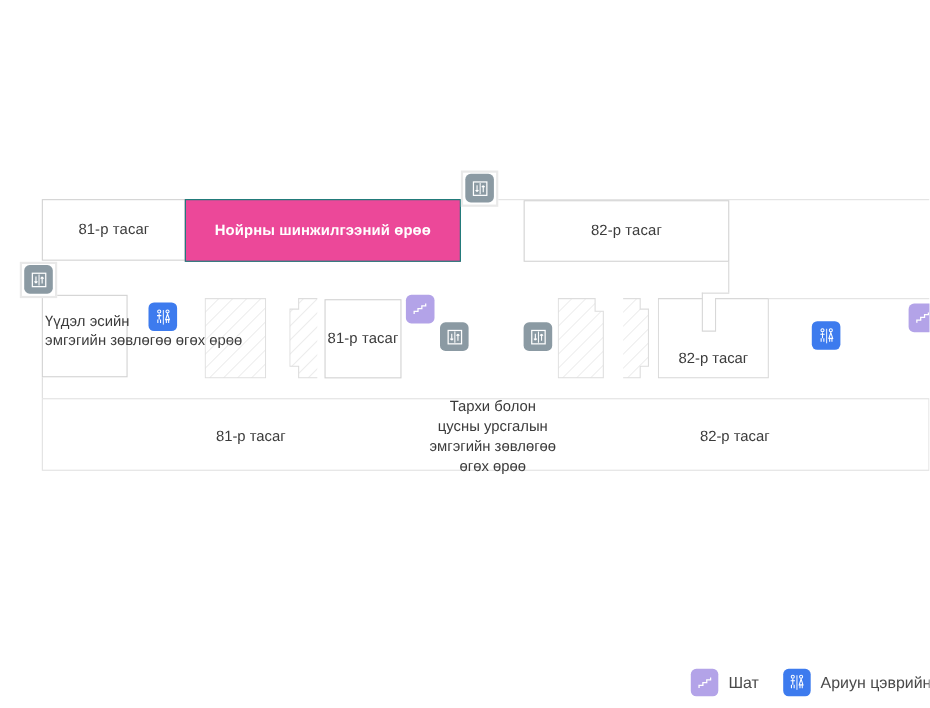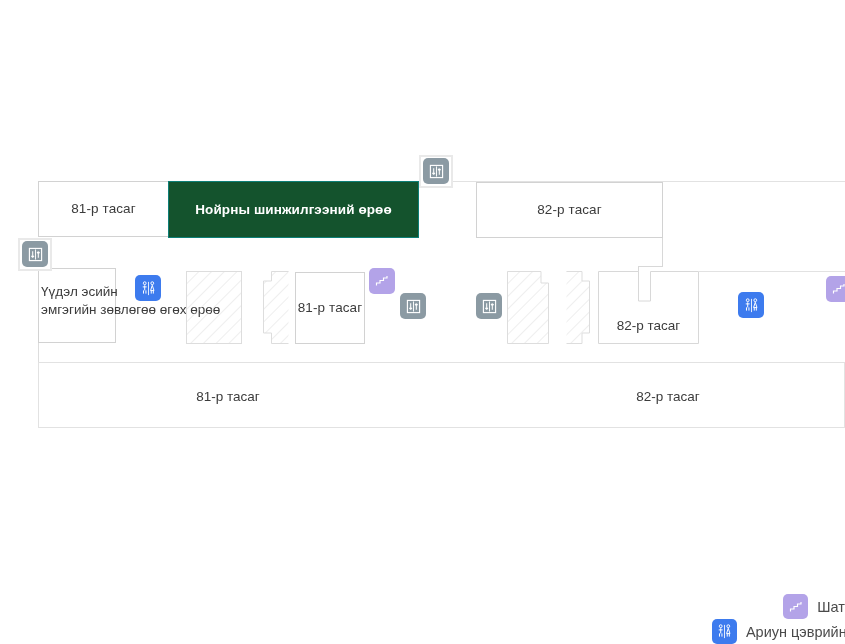--- a/index.html
+++ b/index.html
@@ -40,21 +40,21 @@
 
   .room-label {
     font-size: 13.5px;
     color: #3b3b3b;
     line-height: 1.32;
     letter-spacing: 0.1px;
     white-space: pre-line;
   }
 
   .room-highlight {
-    background: #14532d;
+    background: #ec4899;
     border: 1px solid #0d7f77;
   }
   .room-highlight .room-label {
     color: #ffffff;
     font-weight: 600;
     font-size: 13.5px;
   }
 
   .corridor {
     border: 1px solid #e2e2e2;
@@ -100,25 +100,24 @@
   }
 
   
   #legend {
     position: absolute;
     left: 0;
     top: 608px;
     width: 845px;
     height: 36px;
     display: flex;
-    align-items: flex-end;
+    align-items: flex-start;
     justify-content: flex-end;
     padding-right: 0px;
     box-sizing: border-box;
-    flex-direction: column;
   }
   .legend-item {
     display: flex;
     align-items: center;
     margin-left: 22px;
   }
   .legend-swatch {
     width: 25px;
     height: 25px;
     border-radius: 5px;
@@ -221,20 +220,24 @@
     </svg>
   </div>
   <div class="free-label center" style="left:598px; top:317px; width:101px;">82-р тасаг</div>
 
   <div class="abs" style="left:699px; top:271px; width:146px; height:1px; background:#e2e2e2;"></div>
 
   <div class="abs corridor" style="left:38px; top:362px; width:807px; height:66px;"></div>
 
   <div class="free-label center" style="left:138px; top:388px; width:180px;">81-р тасаг</div>
 
+  <div class="free-label center" style="left:378px; top:361px; width:140px;">Тархи болон
+цусны урсгалын
+эмгэгийн зөвлөгөө
+өгөх өрөө</div>
 
   <div class="free-label center" style="left:578px; top:388px; width:180px;">82-р тасаг</div>
 
   <div class="abs" style="left:38px; top:343px; width:1px; height:19px; background:#dddddd;"></div>
 
   <div class="icon-halo" style="left:18px; top:238px; width:34px; height:33px;"></div>
   <div class="map-icon elevator" style="left:22px; top:241px;">
     <svg width="15" height="15" viewBox="0 0 16 16" aria-hidden="true">
       <rect x="1.5" y="1.5" width="13" height="13" fill="none" stroke="#ffffff" stroke-width="1.2"></rect>
       <line x1="8" y1="2.6" x2="8" y2="13.4" stroke="#ffffff" stroke-width="1"></line>

